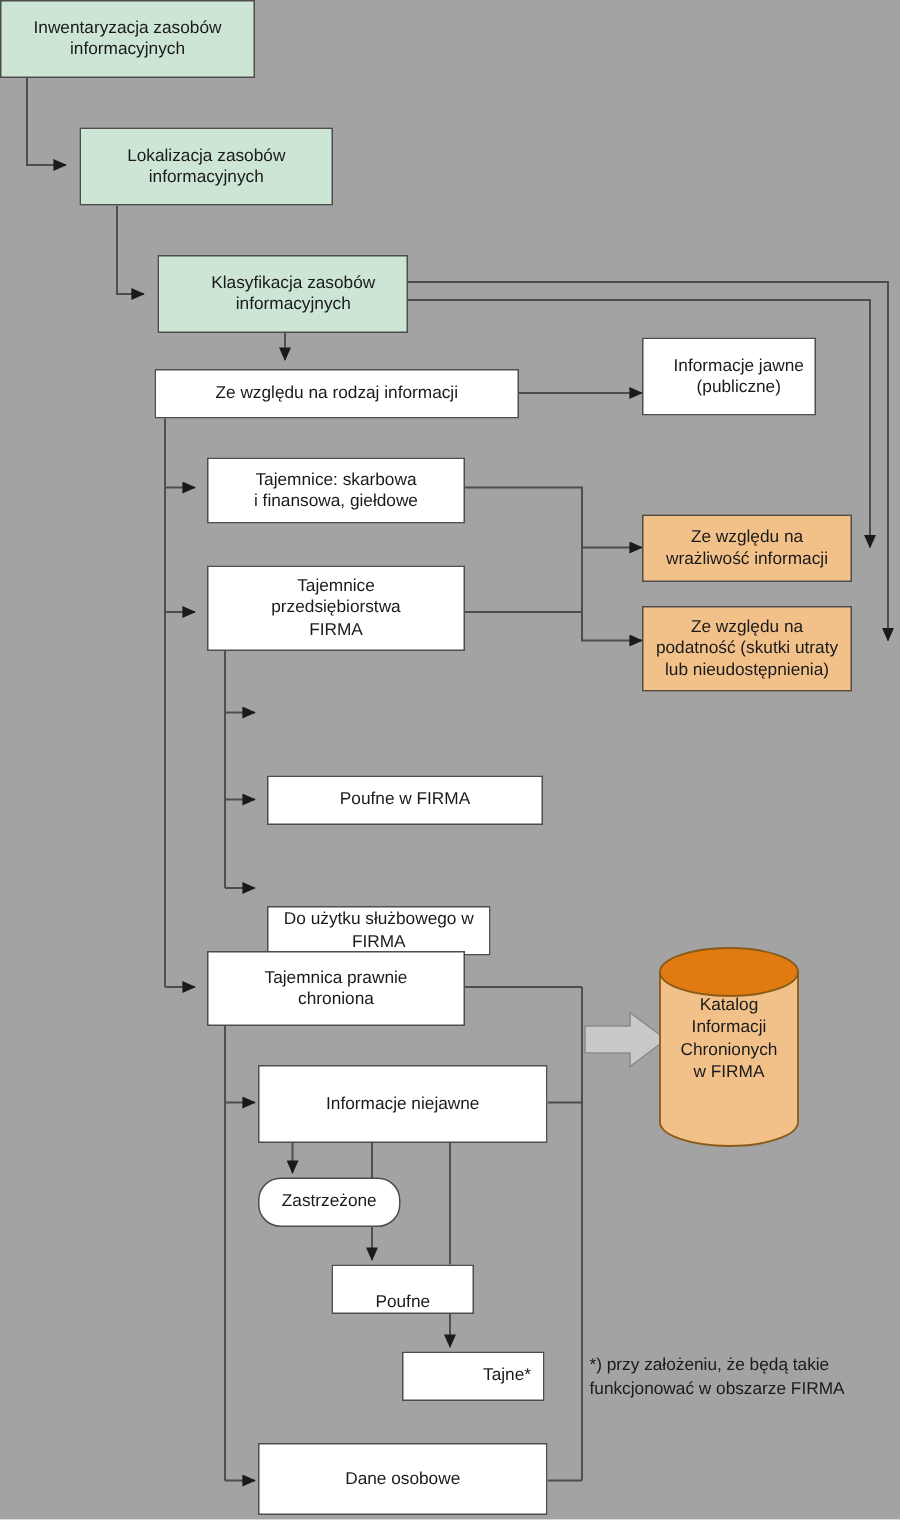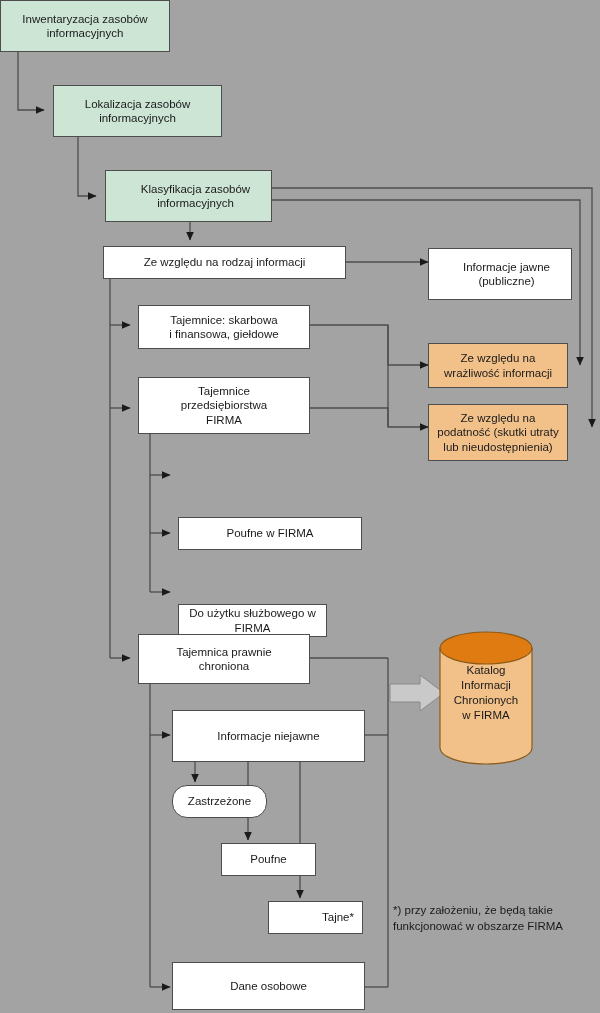--- a/index.html
+++ b/index.html
@@ -136,21 +136,21 @@
 
   <div class="nodebox green" style="left:105px; top:170px; width:167px; height:52px;padding-left:17px;">
     <span class="txt">Klasyfikacja zasobów
 informacyjnych</span>
   </div>
 
   <div class="nodebox white" style="left:103px; top:246px; width:243px; height:33px;">
     <span class="txt">Ze względu na rodzaj informacji</span>
   </div>
 
-  <div class="nodebox white" style="left:428px; top:248px; width:144px; height:52px;padding-left:16px;">
+  <div class="nodebox white" style="left:428px; top:225px; width:116px; height:52px;padding-left:16px;">
     <span class="txt">Informacje jawne
 (publiczne)</span>
   </div>
 
   <div class="nodebox white" style="left:138px; top:305px; width:172px; height:44px;">
     <span class="txt">Tajemnice: skarbowa
 i finansowa, giełdowe</span>
   </div>
 
   <div class="nodebox white" style="left:138px; top:377px; width:172px; height:57px;">
@@ -185,21 +185,21 @@
   </div>
 
   <div class="nodebox white" style="left:172px; top:710px; width:193px; height:52px;">
     <span class="txt">Informacje niejawne</span>
   </div>
 
   <div class="nodebox white" style="left:172px; top:785px; width:95px; height:33px;border-radius:15px;">
     <span class="txt">Zastrzeżone</span>
   </div>
 
-  <div class="nodebox white" style="left:221px; top:843px; width:95px; height:33px;">
+  <div class="nodebox white" style="left:221px; top:843px; width:95px; height:33px;align-items:flex-end;">
     <span class="txt">Poufne</span>
   </div>
 
   <div class="nodebox white" style="left:268px; top:901px; width:95px; height:33px;padding-left:48px;">
     <span class="txt">Tajne*</span>
   </div>
 
   <div class="nodebox white" style="left:172px; top:962px; width:193px; height:48px;">
     <span class="txt">Dane osobowe</span>
   </div>

